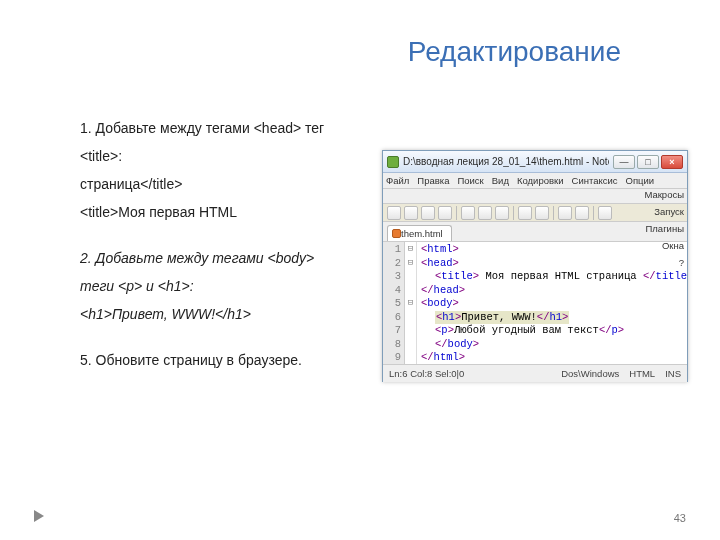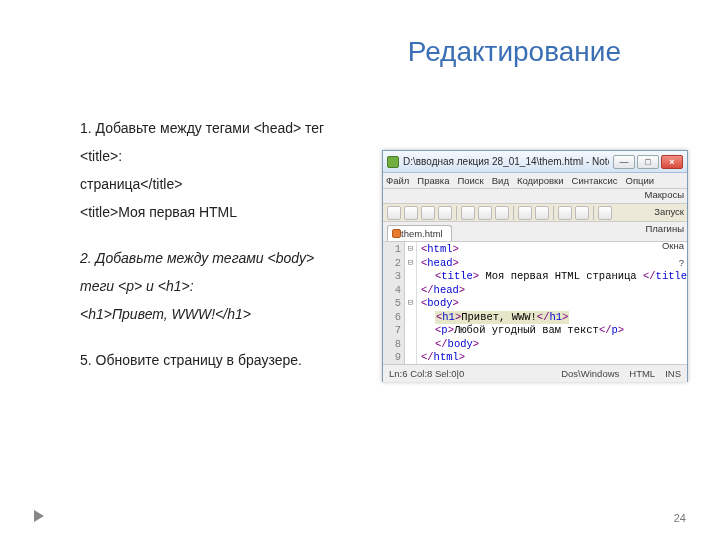--- a/index.html
+++ b/index.html
@@ -297,13 +297,13 @@
   <div class="npp-status">
     <span class="st-group">Ln:6   Col:8   Sel:0|0</span>
     <span class="st-spacer"></span>
     <span class="st-group">Dos\Windows</span>
     <span class="st-group">HTML</span>
     <span class="st-group">INS</span>
   </div>
 </div>
 
 <div class="deco-arrow"></div>
-<div class="page-num">24</div>
+<div class="page-num">43</div>
 
 </body></html>

